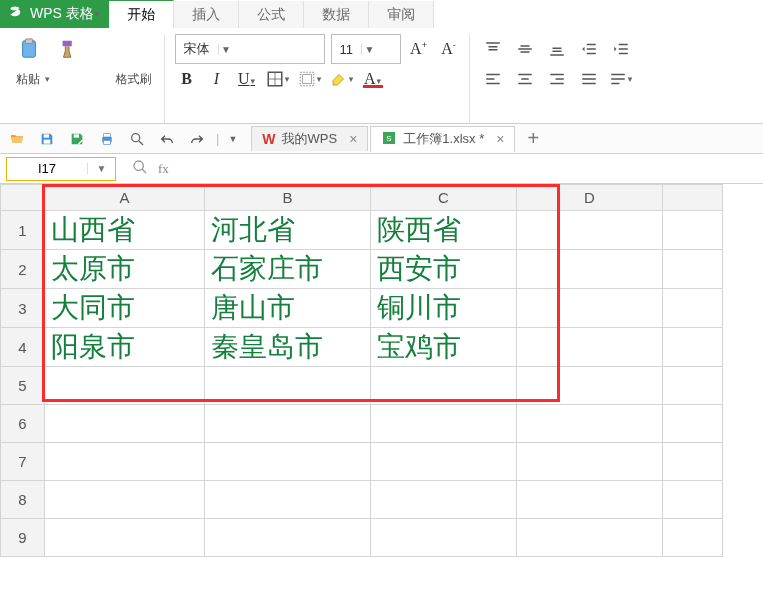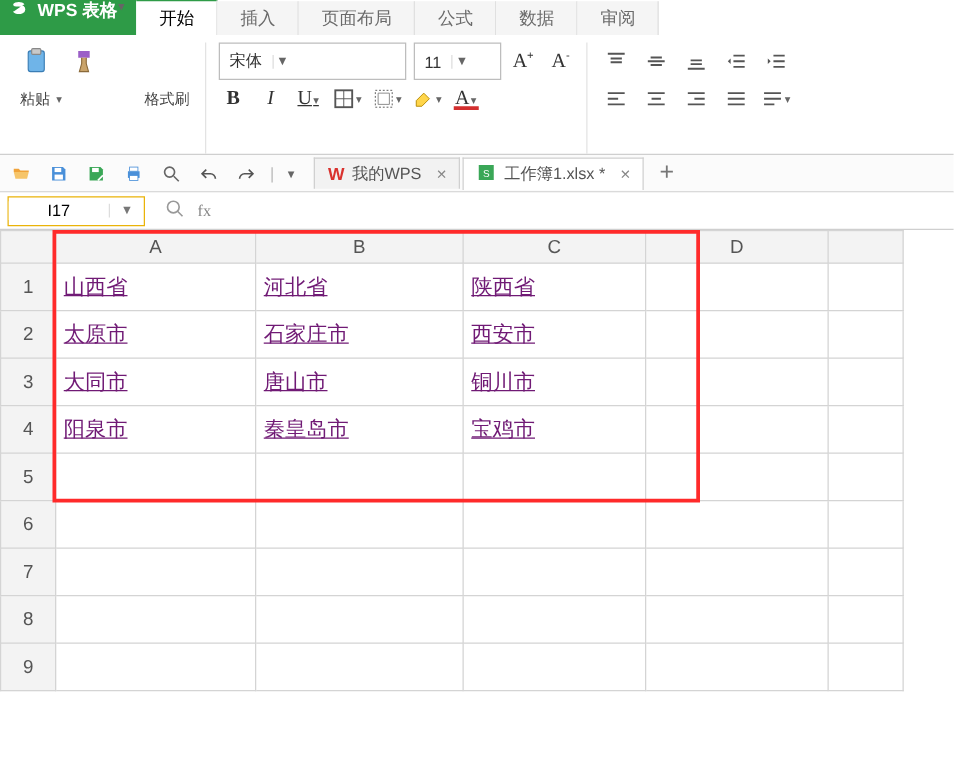--- a/index.html
+++ b/index.html
@@ -1,20 +1,20 @@
 <!DOCTYPE html>
 <html><head>
 <meta charset="utf-8">
 <style>
   * { box-sizing: border-box; margin: 0; padding: 0; font-family: "Microsoft YaHei", "SimSun", sans-serif; }
   body { width: 763px; height: 607px; background: #fff; overflow: hidden; font-size: 13px; color: #333; }
 
   
   .titlebar { height: 28px; background: #fff; display: flex; align-items: stretch; }
-  .titlebar-left { background: #2e9b47; color: #fff; display: flex; align-items: flex-start; padding: 0 10px 0 6px; font-size: 14px; font-weight: bold; }
+  .titlebar-left { background: #2e9b47; color: #fff; display: flex; align-items: center; padding: 0 10px 0 6px; font-size: 14px; }
   .titlebar-left .s-logo { width: 18px; height: 18px; margin-right: 6px; display:flex;align-items:center;justify-content:center;font-weight:bold;}
   .titlebar-left .s-logo svg { width:18px;height:18px;}
   .tabs { display: flex; align-items: flex-end; }
   .tab { padding: 5px 18px 4px; font-size: 14px; color: #6a6a6a; border-right: 1px solid #e0e0e0; cursor: pointer; }
   .tab.active { background: #fff; color: #000000; border-top: 2px solid #2e9b47; font-weight: 500; }
   .tab:not(.active){ background:#f5f5f5;}
 
   
   .ribbon { height: 96px; background: #fff; border-bottom: 1px solid #cfcfcf; display: flex; padding: 6px 4px 0 4px; gap: 2px; }
   .rgroup { display: flex; flex-direction: column; align-items: stretch; padding: 0 8px; border-right: 1px solid #e3e3e3; }
@@ -56,21 +56,21 @@
   .fxinput{flex:1;height:24px;border:none;outline:none;padding:0 6px;}
 
   
   .grid-wrap{position:relative; background:#fff;}
   table.sheet{border-collapse:collapse;table-layout:fixed;}
   table.sheet th, table.sheet td{border:1px solid #d4d4d4;}
   table.sheet th{background:#f3f3f3;color:#555;font-weight:normal;font-size:15px;}
   .corner{width:44px;height:26px;background:#f3f3f3;}
   .colhead{height:26px;font-size:16px;}
   .rowhead{width:44px;text-align:center;font-size:17px;color:#555;background:#f3f3f3;}
-  td.cell{height:38px;padding:0 6px;font-size:17px;font-family:"SimSun","宋体",serif;color:#701a75;vertical-align:middle;text-decoration:underline;}
+  td.cell{height:38px;padding:0 6px;font-size:28px;font-family:"SimSun","宋体",serif;color:#15803d;vertical-align:middle;}
   .colA{width:160px;} .colB{width:166px;} .colC{width:146px;} .colD{width:146px;} .colE{width:60px;}
   tr.tall td.cell, tr.tall th.rowhead{height:38px;}
 
   
   .redbox{position:absolute;border:3px solid #ff2a2a;pointer-events:none;}
 </style>
 </head>
 <body>
 
 <div class="titlebar">
@@ -79,21 +79,20 @@
       <svg viewBox="0 0 24 24">
           <path fill="#fff" d="M17 5c0-1-3-2-5-2s-5 1-5 2 3 1 5 1c3 0 6 1 6 4s-4 4-6 4-5-1-5-2" stroke="#fff" stroke-width="2"></path>
         </svg>
     </span>
     <span>WPS 表格</span>
     <span class="mini-arrow">▾</span>
   </div>
   <div class="tabs">
     <div class="tab active">开始</div>
     <div class="tab">插入</div>
-    <div class="tab">页面布局</div>
     <div class="tab">公式</div>
     <div class="tab">数据</div>
     <div class="tab">审阅</div>
   </div>
 </div>
 
 <div class="ribbon">
 
   <div class="rgroup">
     <div class="row">

